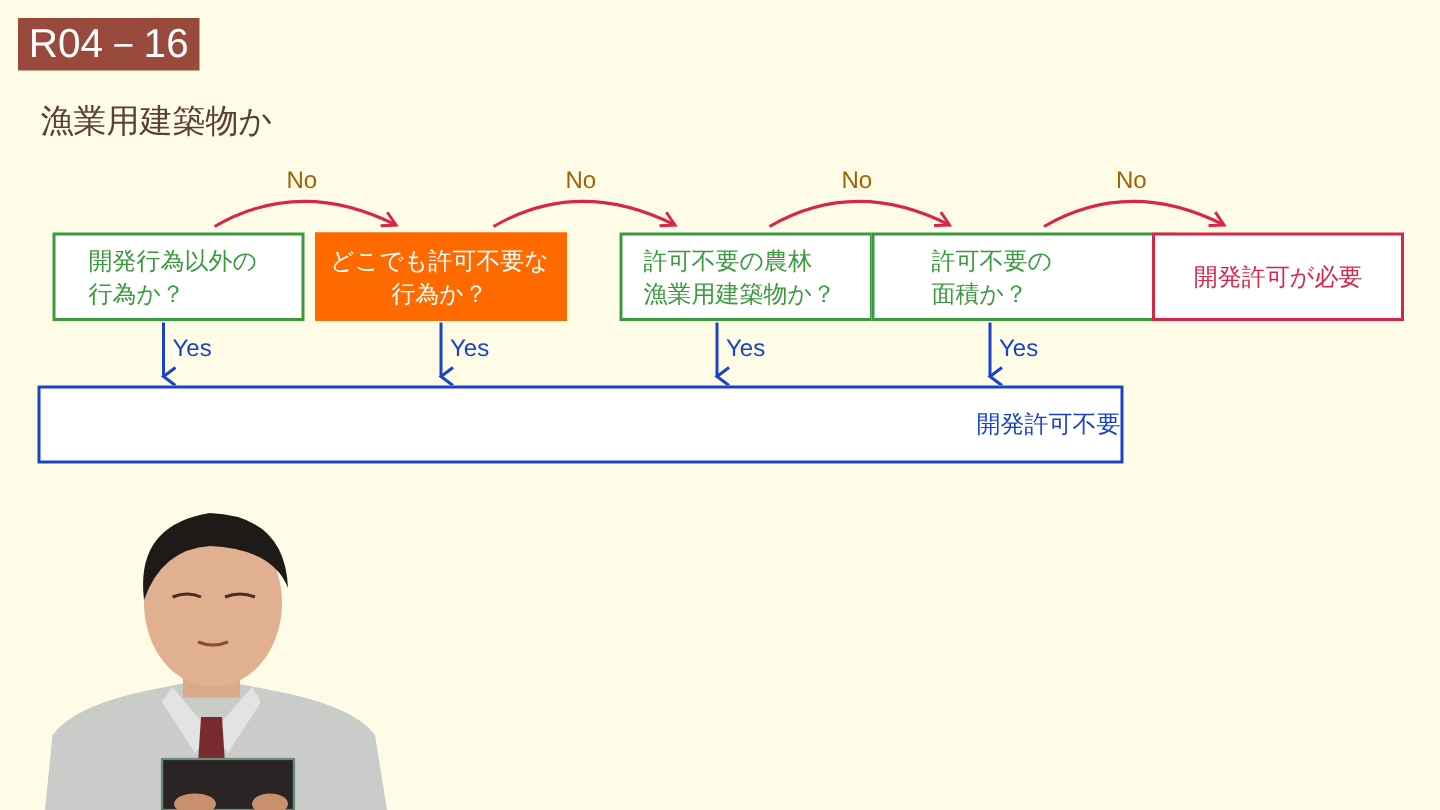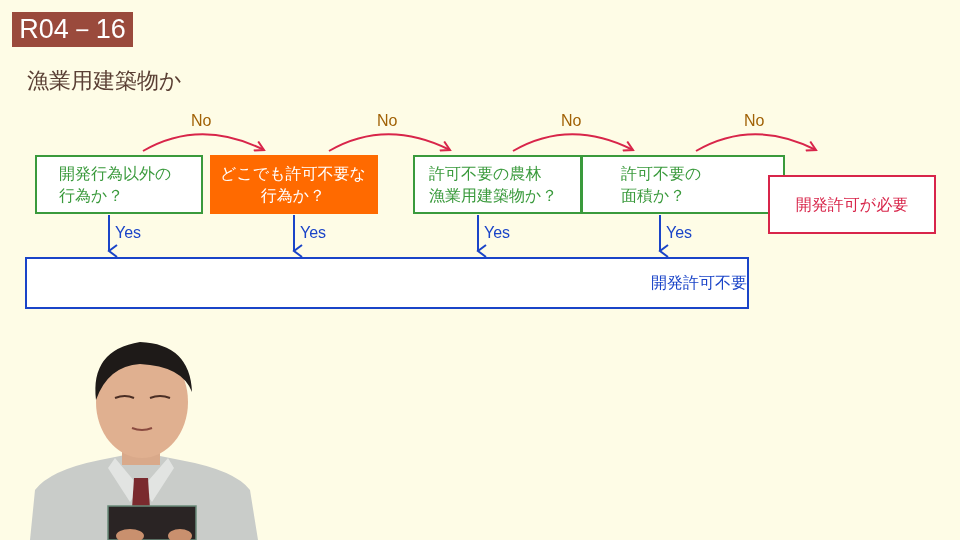--- a/index.html
+++ b/index.html
@@ -17,21 +17,21 @@
     position: absolute; left: 27px; top: 66px; font-size: 22px; color: #5a3f34;
   }
   .box {
     position: absolute; box-sizing: border-box; background: #fff;
     display: flex; align-items: center; justify-content: flex-start;
     font-size: 16px; line-height: 22px;
   }
   .box .txt { padding-left: 22px; white-space: pre-line; }
   .box.green { border: 2px solid #3a9a3c; color: #3a9a3c; }
   .box.orange { background: #ff6a00; color: #fff; border: 2px solid #ff6a00; }
-  .box.red { border: 2px solid #d8254a; color: #d8254a; justify-content: center; font-size: 16px; margin-top: 20px; }
+  .box.red { border: 2px solid #d8254a; color: #d8254a; justify-content: center; font-size: 16px; }
   .box.red .txt { padding-left: 0; }
   .box.blue { border: 2px solid #1a44c8; color: #1a44c8; justify-content: center; font-size: 16px; }
   .box.blue .txt { padding-left: 0; }
   .no-label {
     position: absolute; font-size: 16px; color: #a16207; font-family: "Liberation Sans", sans-serif;
   }
   .yes-label {
     position: absolute; font-size: 16px; color: #1a44c8; font-family: "Liberation Sans", sans-serif;
   }
   svg.overlay { position: absolute; left: 0; top: 0; }

